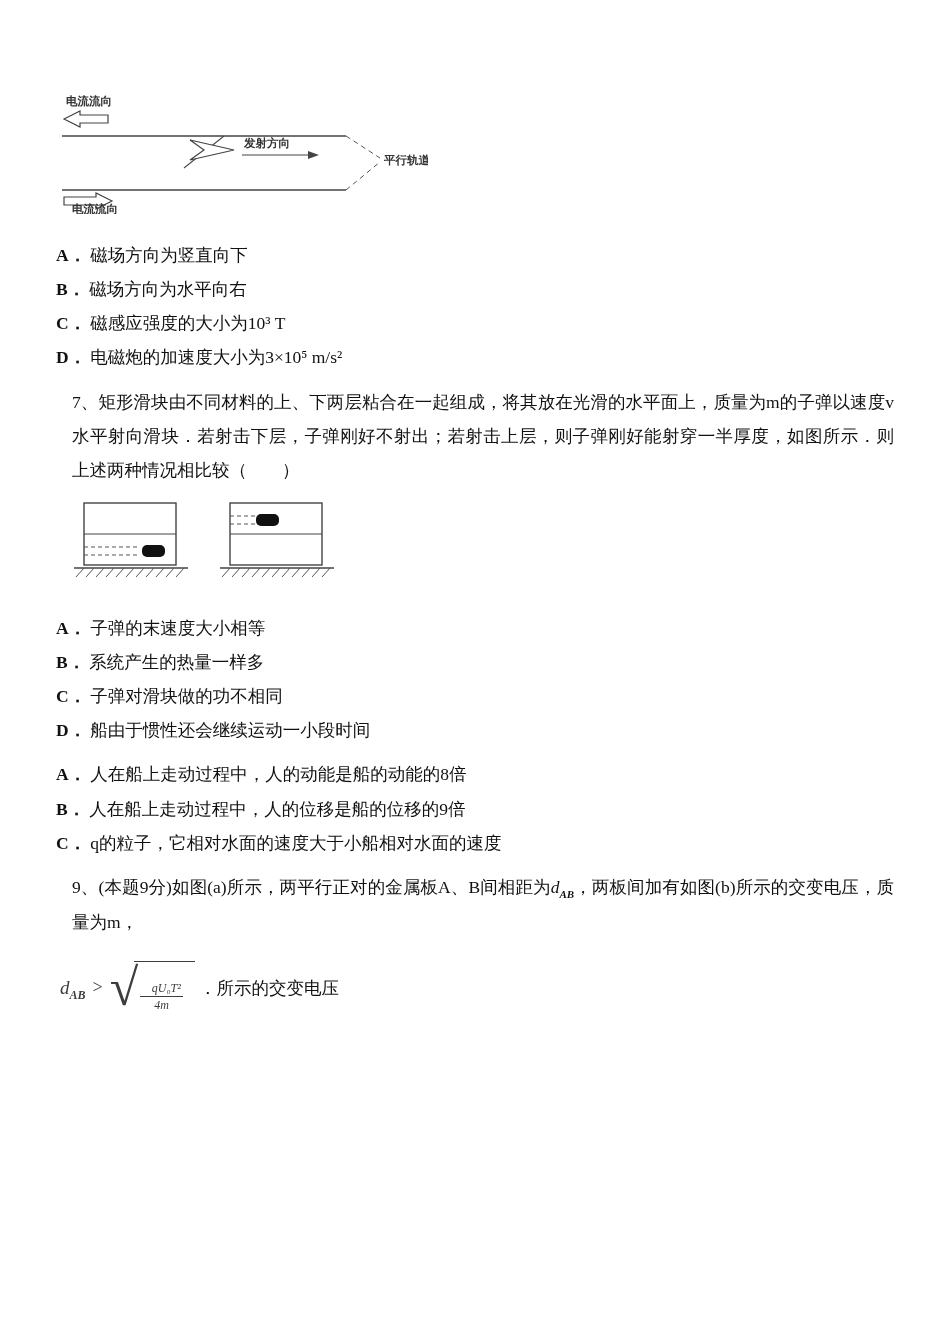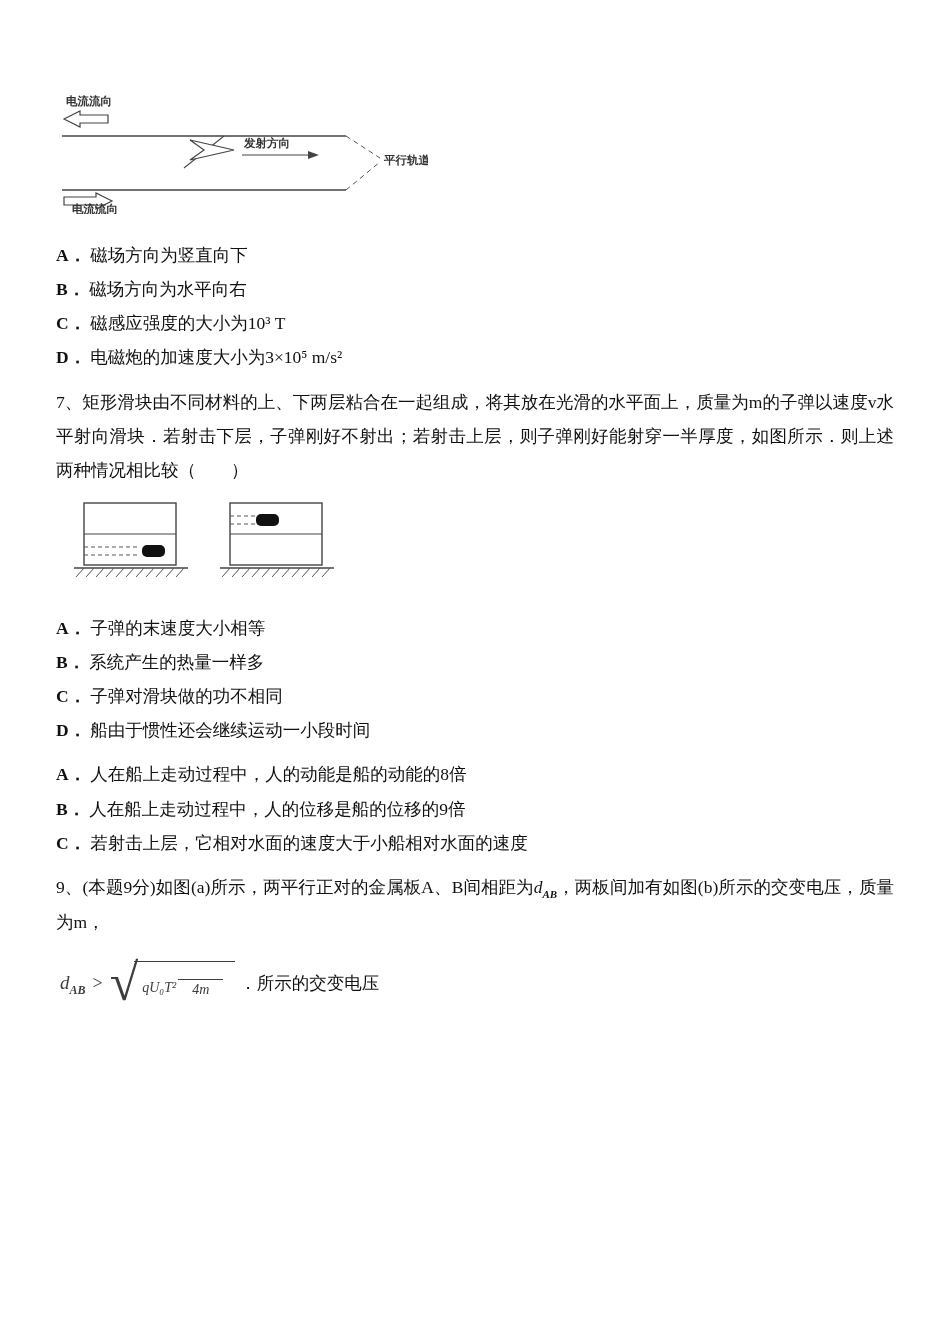--- a/index.html
+++ b/index.html
@@ -24,21 +24,21 @@
   .fig svg { display: block; }
   .flabel {
     font-family: "Liberation Sans", "DejaVu Sans", sans-serif;
     font-size: 11.5px;
     fill: #333;
     font-weight: bold;
   }
 
   
   .qtext {
-    margin: 6px 0 10px 0;
+    margin: 6px 0 10px 16px;
     line-height: 1.95;
     text-align: justify;
   }
 
   
   .options { margin: 0 0 10px 0; }
   .option { line-height: 1.95; }
   .okey { font-weight: bold; margin-right: 4px; }
   .otext { font-weight: 500; }
 
@@ -72,24 +72,24 @@
     line-height: 0.85;
     margin-right: -4px;
     color: #3d3d3d;
   }
   .radicand {
     border-top: 1.6px solid #3d3d3d;
     padding: 5px 12px 2px 6px;
   }
   .frac {
     display: inline-flex;
-    flex-direction: row;
-    align-items: flex-start;
+    flex-direction: column;
+    align-items: flex-end;
     line-height: 1.25;
-    font-size: 14px;
+    font-size: 12px;
   }
   .frac .den { border-top: 1.4px solid #3d3d3d; padding: 1px 14px 0 14px; }
   .frac .num { padding: 0 2px; }
 </style>
 </head>
 <body>
 
 <div class="page">
 
   <figure class="fig fig-railgun">
@@ -190,21 +190,21 @@
 
 
   <div class="options">
     <div class="option">
       <span class="okey">A．</span><span class="otext">人在船上走动过程中，人的动能是船的动能的8倍</span>
     </div>
     <div class="option">
       <span class="okey">B．</span><span class="otext">人在船上走动过程中，人的位移是船的位移的9倍</span>
     </div>
     <div class="option">
-      <span class="okey">C．</span><span class="otext">若射击上层，它相对水面的速度大于小船相对水面的速度</span>
+      <span class="okey">C．</span><span class="otext">q的粒子，它相对水面的速度大于小船相对水面的速度</span>
     </div>
   </div>
 
   <p class="qtext"><span>9、(本题9分)如图(a)所示，两平行正对的金属板A、B间相距为</span><span class="ivar"><span>d</span><sub>AB</sub></span><span>，两板间加有如图(b)所示的交变电压，质量为m，</span></p>
 
   <div class="q9line2">
     <span class="math">
       <span class="ivar"><span>d</span><sub>AB</sub></span>
       <span class="rel">&gt;</span>
       <span class="sqrt">

